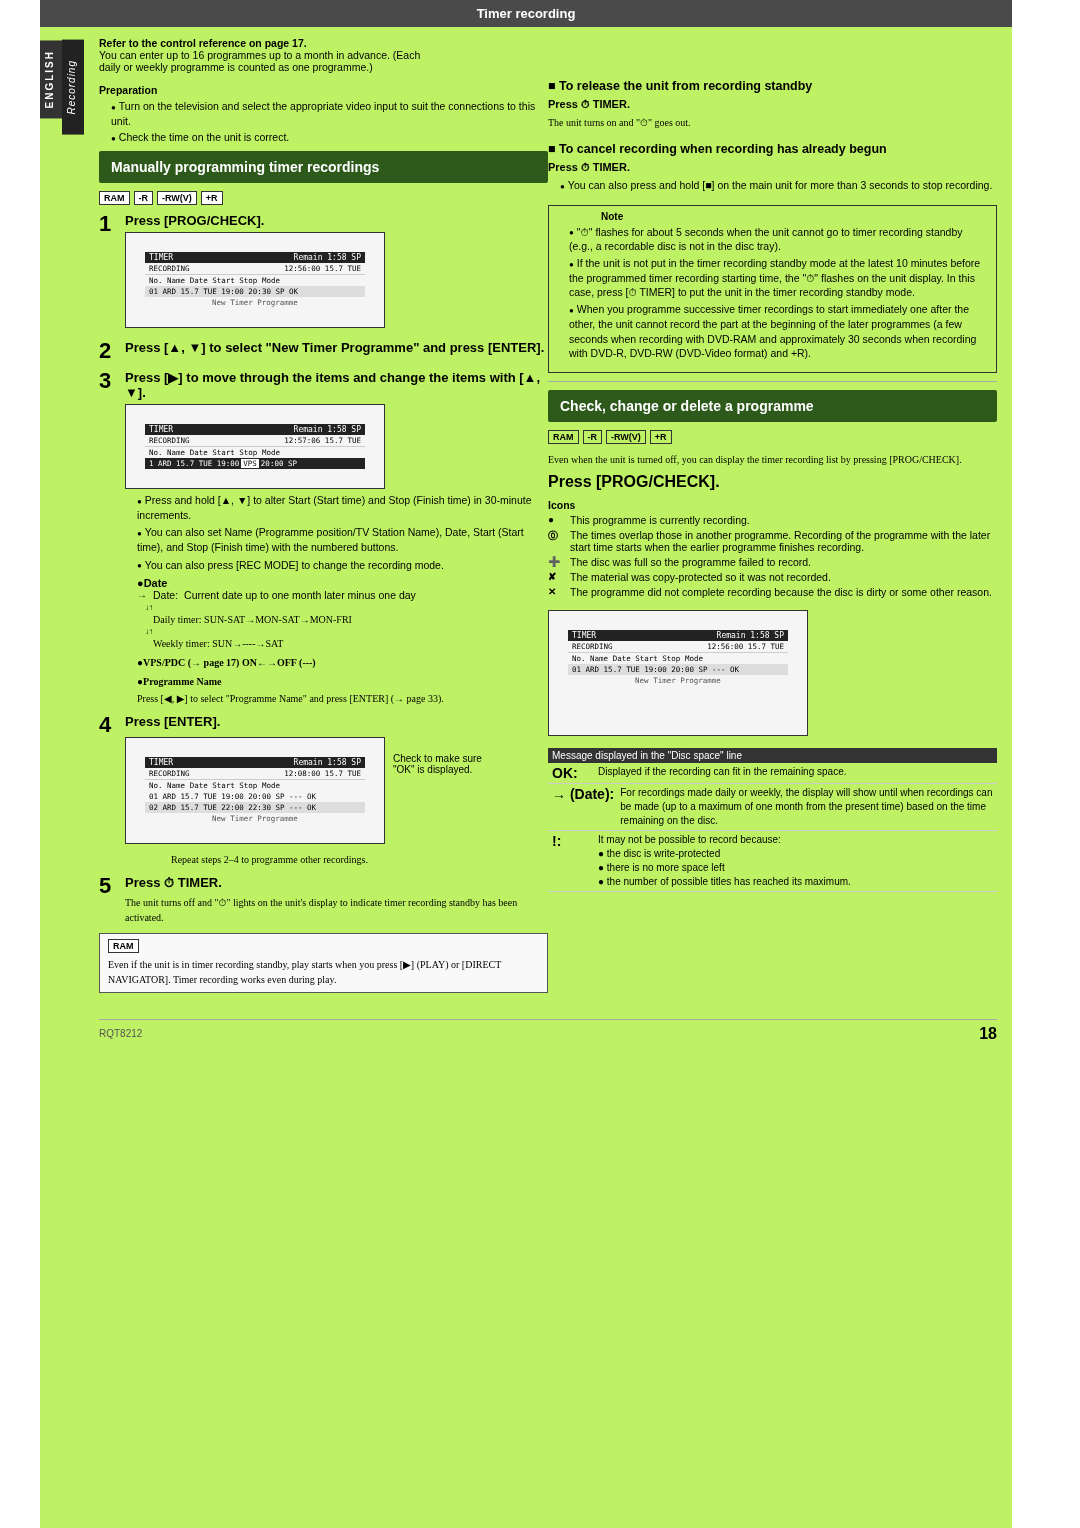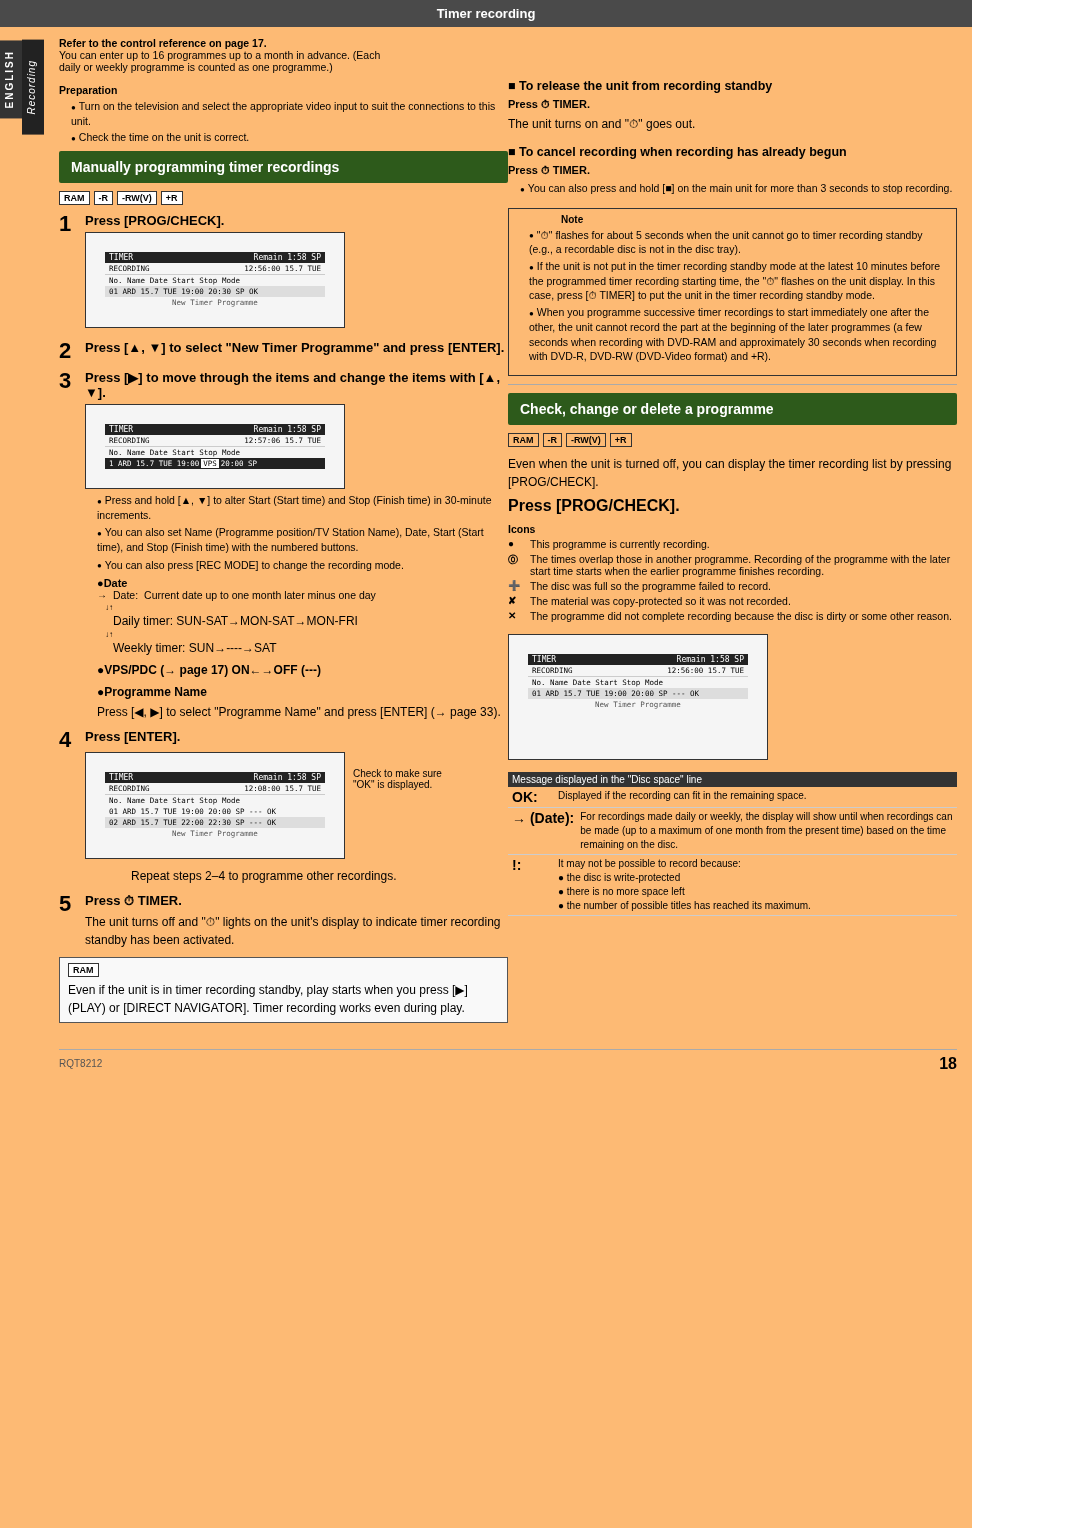--- a/index.html
+++ b/index.html
@@ -7,22 +7,23 @@
       font-family: Arial, Helvetica, sans-serif;
       font-size: 11px;
       background: #fff;
       width: 1080px;
       min-height: 1528px;
       position: relative;
     }
     .page-wrapper {
       width: 972px;
       min-height: 1528px;
-      background: #fdba74;
+      background: #bef264;
       position: relative;
+      margin-left: 40px;
     }
     
     .top-header {
       background: #4a4a4a;
       color: #fff;
       font-size: 13px;
       font-weight: bold;
       padding: 6px 20px;
       text-align: center;
       width: 100%;
@@ -188,22 +189,23 @@
       background: #ddd;
     }
     .screen-footer {
       padding: 1px 4px;
       font-size: 7.5px;
       text-align: center;
       color: #555;
     }
     
     .step-text {
-      font-size: 12px;
+      font-size: 10px;
       line-height: 1.5;
+      font-family: Liberation Serif, serif;
     }
     
     .sub-bullet {
       padding-left: 12px;
       margin-bottom: 3px;
       font-size: 10.5px;
       line-height: 1.4;
     }
     .sub-bullet::before {
       content: "●";

